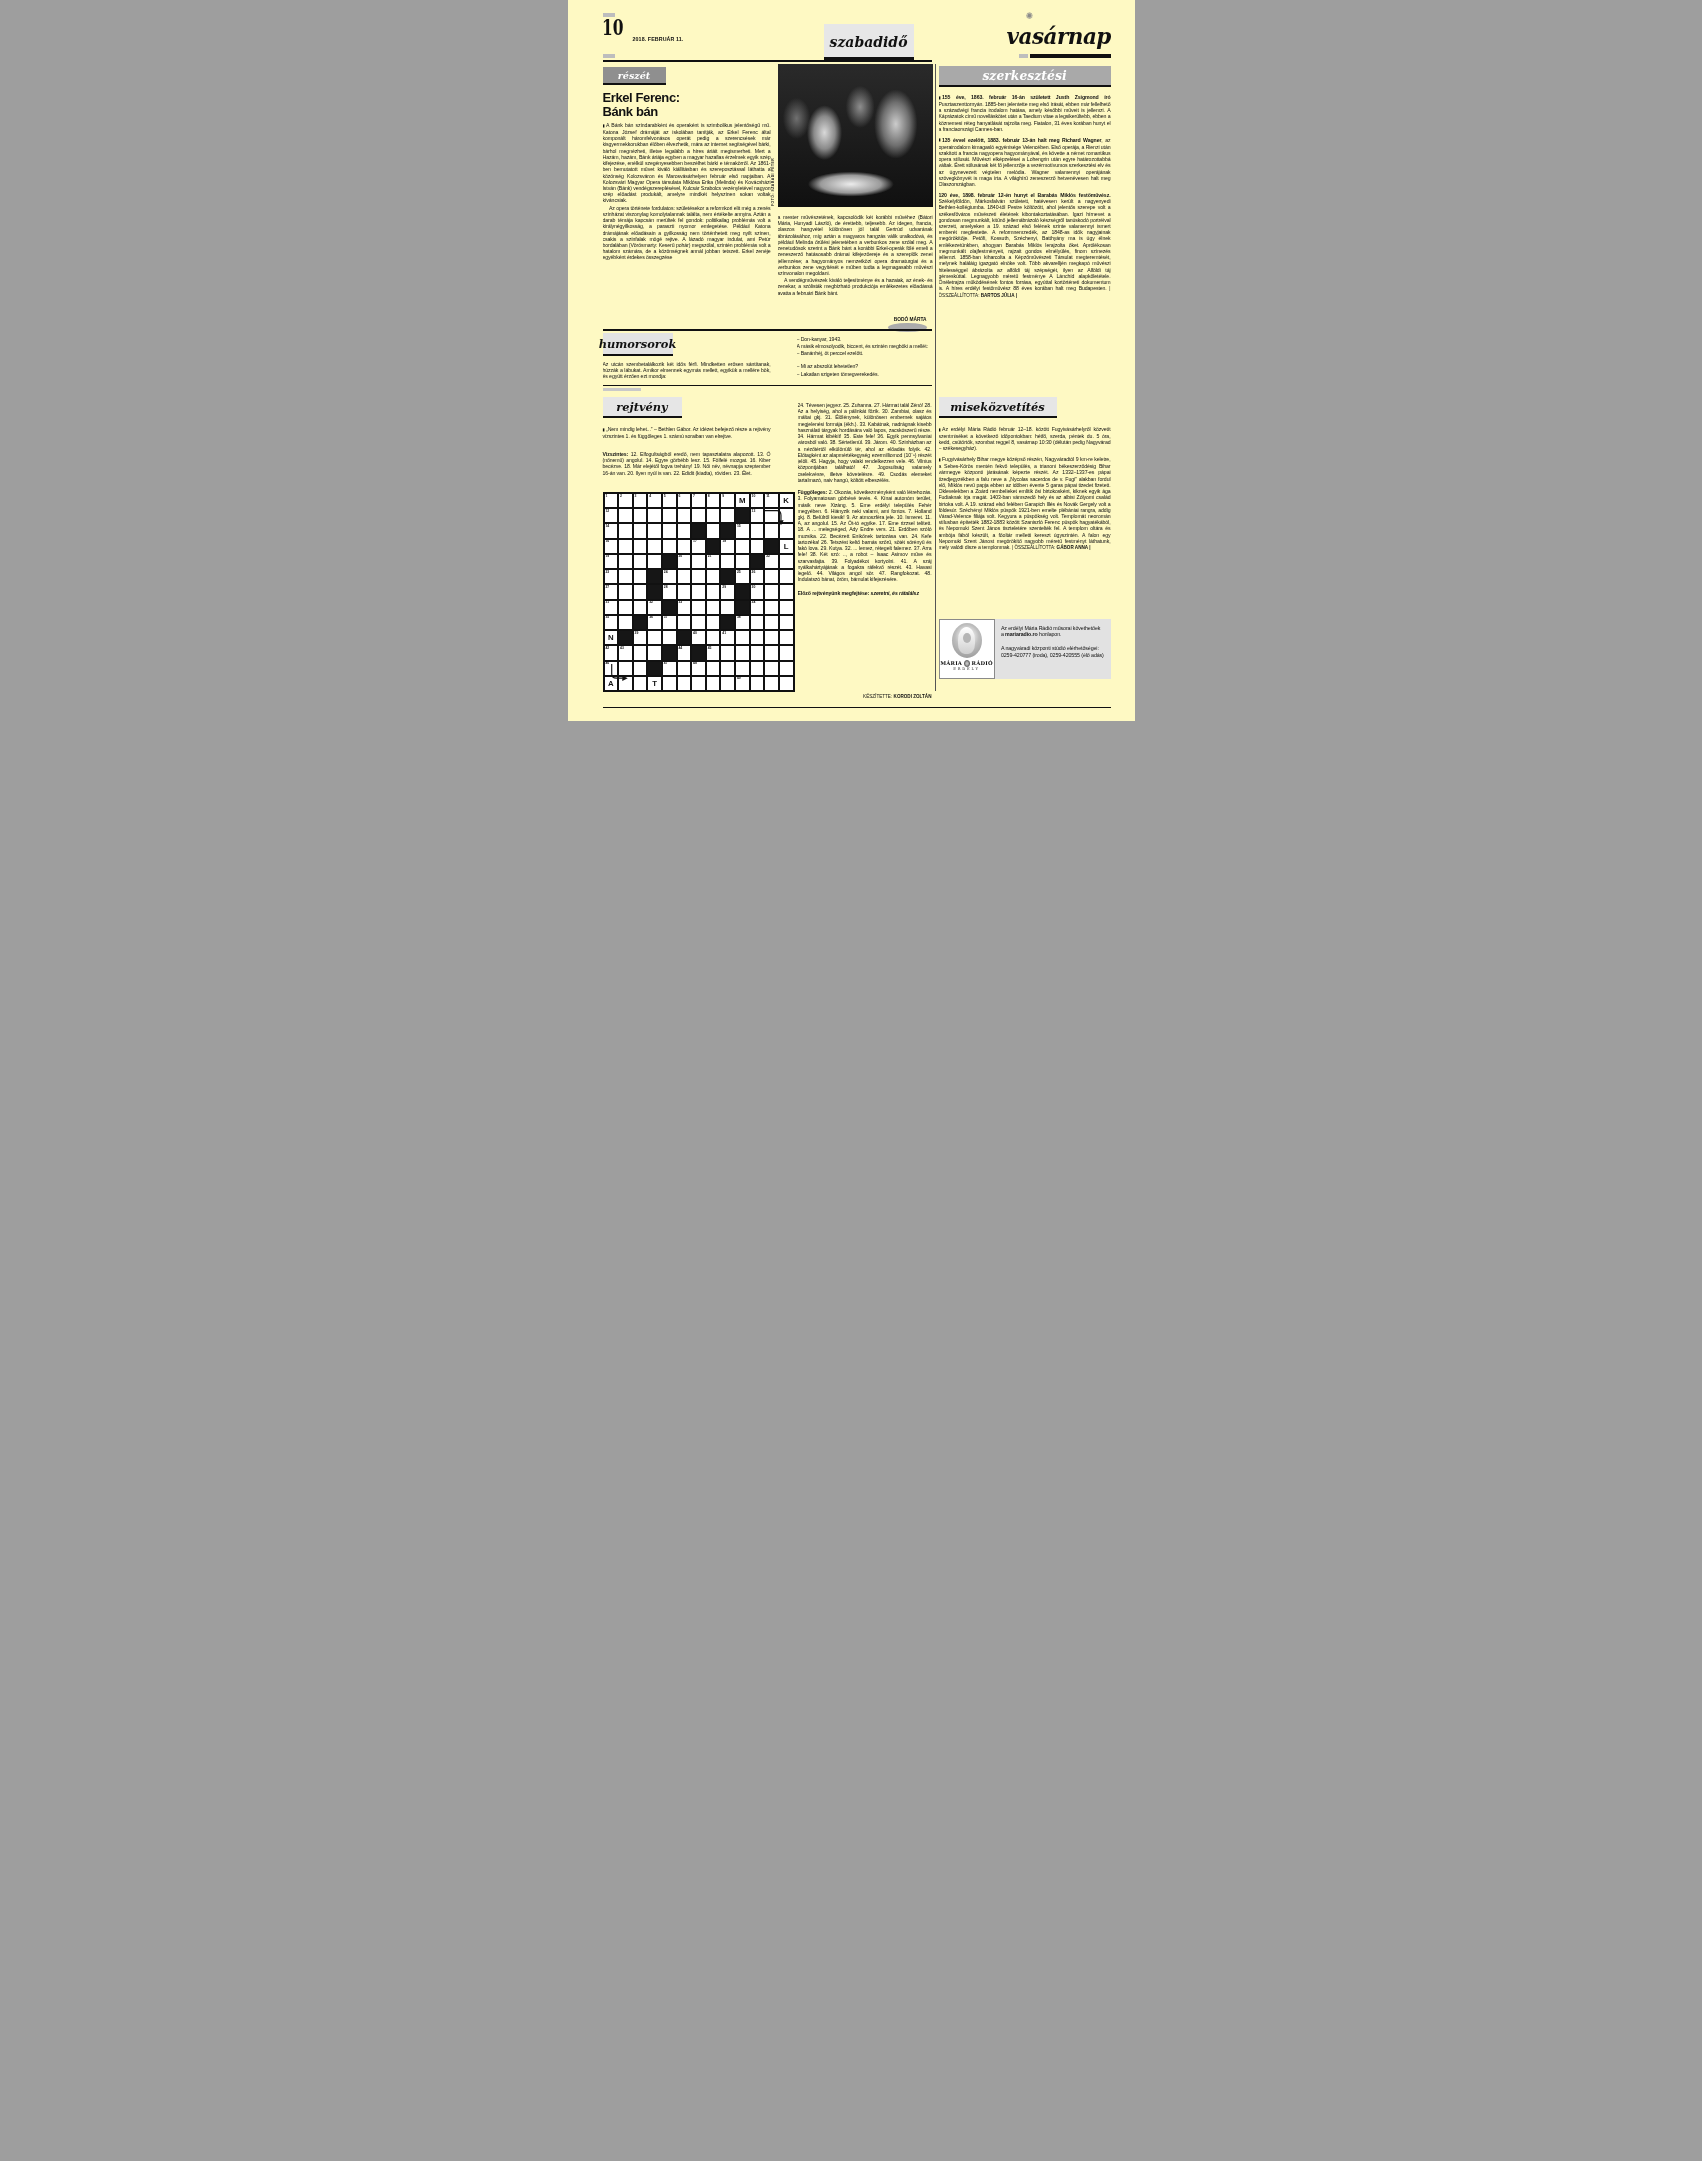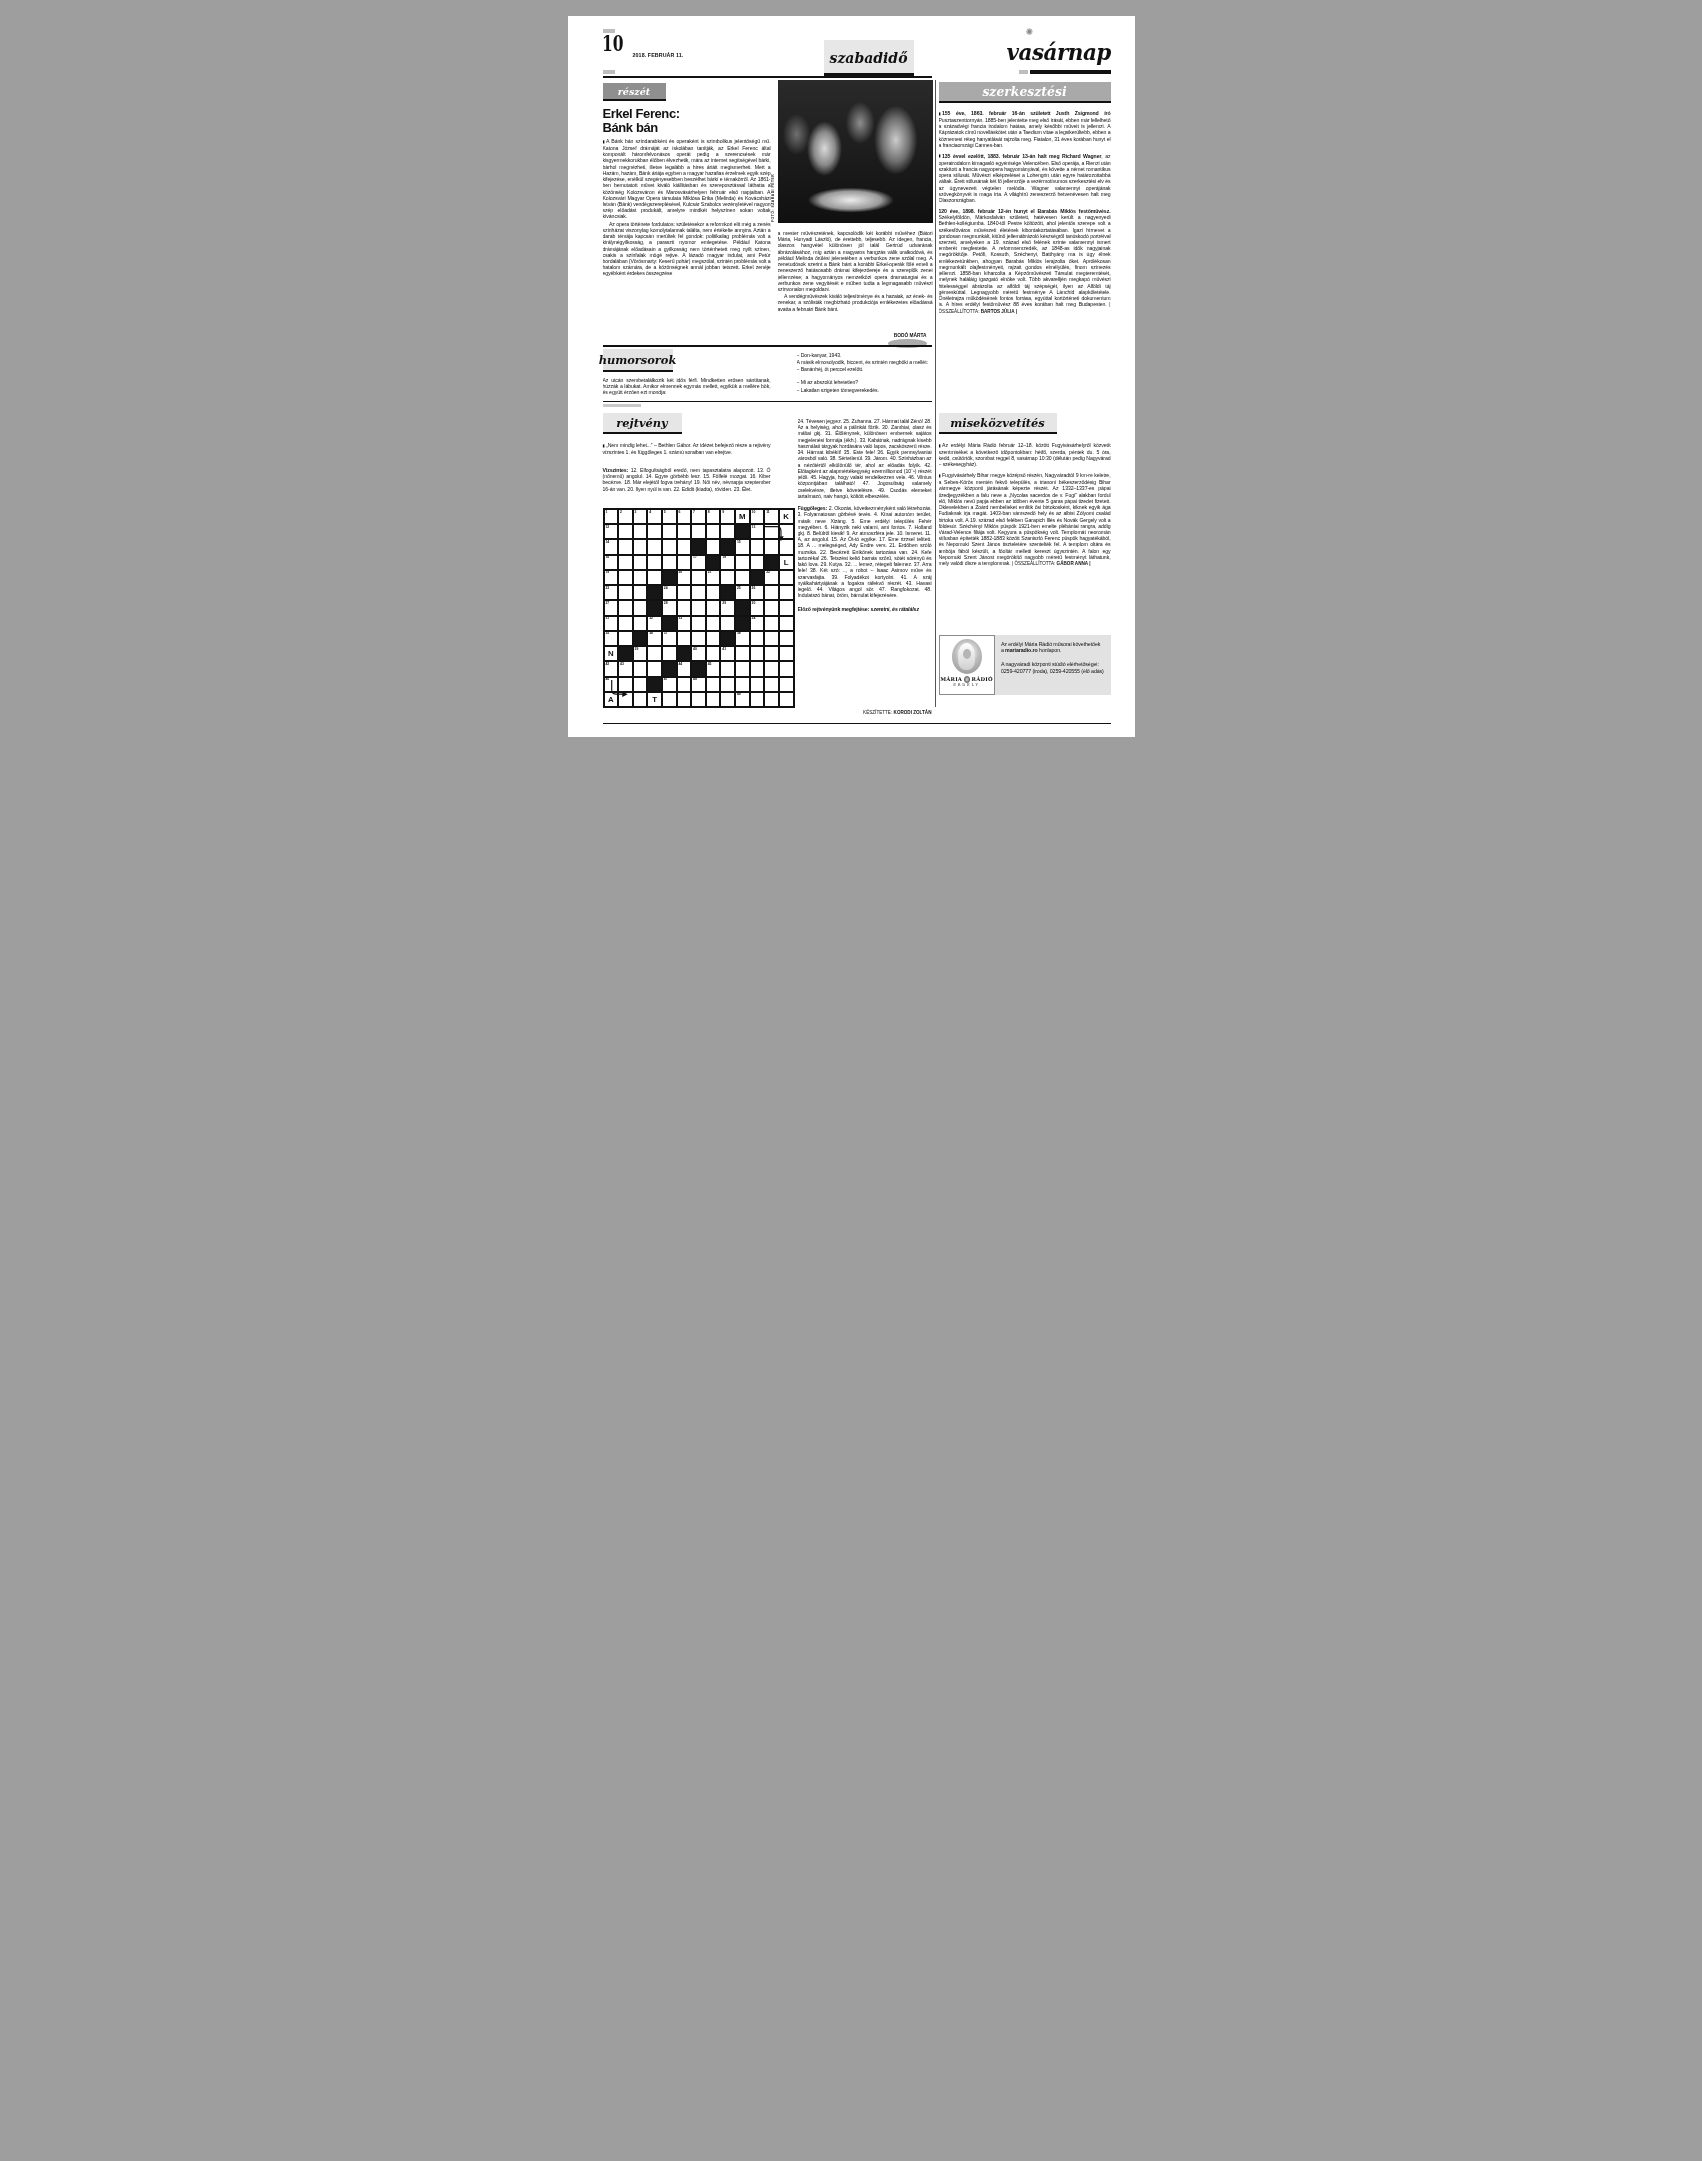--- a/index.html
+++ b/index.html
@@ -1,16 +1,16 @@
 <!DOCTYPE html>
 <html style="font-size:7.3px"><head>
 <meta charset="utf-8">
 <style>
   html,body{margin:0;padding:0;background:#9e9e9e;}
-  #page{position:relative;width:567px;height:721px;background:#ffffff;margin:16px auto;
+  #page{position:relative;width:567px;height:721px;background:#fef9c3;margin:0 auto;
         font-family:"Liberation Sans",sans-serif;color:#111;overflow:hidden;}
   .abs{position:absolute;}
   .rule{background:#111;}
   .serifit{font-family:"DejaVu Serif",serif;font-style:italic;font-weight:bold;}
   .box-label{display:flex;align-items:center;justify-content:center;height:100%;}
   .bodytext{font-size:5.2px;line-height:1.2;letter-spacing:-0.1px;text-align:justify;}
   .bodytext p{margin:0 0 0.9px 0;}
   .bodytext p.indent{text-indent:6.4px;}
   .marked::before{content:"▮";font-size:4.1px;margin-right:1.4px;position:relative;top:-0.5px;}
   b.lead{font-weight:bold;}

